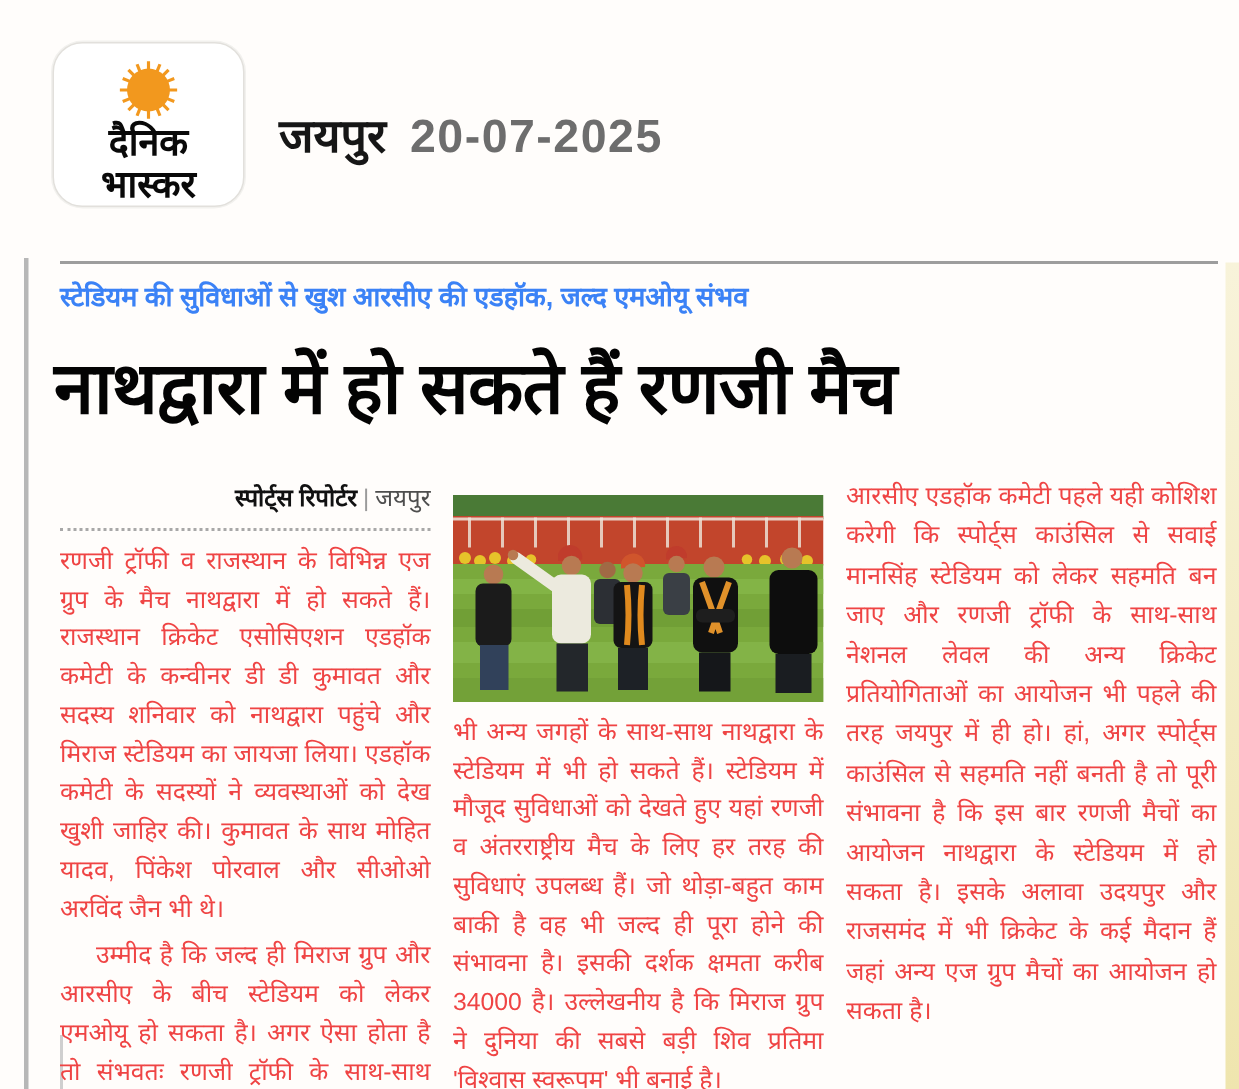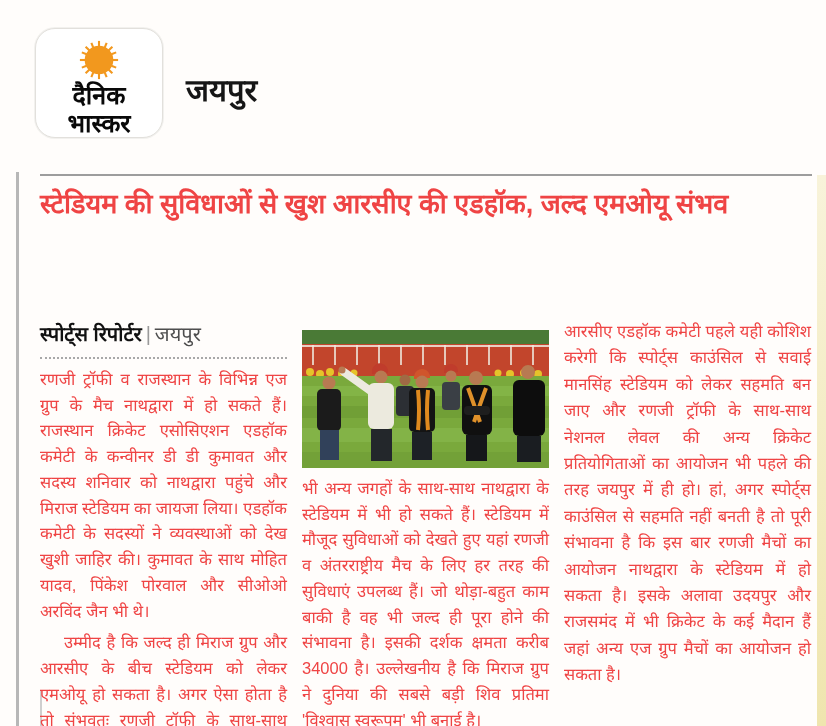--- a/index.html
+++ b/index.html
@@ -31,35 +31,35 @@
   .v-rule-2{position:absolute;left:40px;top:690px;width:2px;height:36px;background:#cfcfcf;}
   .h-rule{position:absolute;left:40px;top:174px;width:772px;height:2px;background:#9d9d9d;}
   .edge-strip{
     position:absolute;right:0;top:175px;width:9px;height:551px;
     background:linear-gradient(#f8f3da,#efe5ae);
   }
 
   
   .kicker{
     position:absolute;left:40px;top:188px;width:772px;
-    font-size:27px;font-weight:600;color:#ef4444;line-height:1.2;
+    font-size:18px;font-weight:600;color:#3b82f6;line-height:1.2;
     white-space:nowrap;
   }
   .headline{
     position:absolute;left:36px;top:234px;width:782px;
     font-size:48px;font-weight:800;color:#030303;line-height:1.1;
     white-space:nowrap;letter-spacing:-0.5px;
   }
   .columns{
     position:absolute;left:40px;top:318px;width:772px;
     display:flex;gap:15px;
   }
   .col{width:247px;flex:0 0 247px;}
   .byline{
-    text-align:left;font-size:20px;margin-top:2px;color:#111;
+    text-align:right;font-size:16px;margin-top:2px;color:#111;
   }
   .byline b{font-weight:700;}
   .byline .sep{color:#9a9a9a;font-weight:300;padding:0 4px;}
   .byline .bcity{color:#4e4e4e;font-weight:400;}
   .dotted-rule{border:0;border-top:2px dotted #a8a8a8;margin:10px 0 8px 0;}
   .body-text{
     font-size:16.5px;line-height:1.56;text-align:justify;color:#ef4444;
     margin:0 0 6px 0;
   }
   .indent{text-indent:24px;}
@@ -99,28 +99,30 @@
             <line x1="9" y1="28" x2="4" y2="30"></line>
         </g>
       </g>
     </svg>
     <div class="masthead-title">दैनिक</div>
     <div class="masthead-title">भास्कर</div>
   </div>
 
   <div class="city-date">
     <span class="city">जयपुर</span>
+    <span class="date">20-07-2025</span>
   </div>
 
   <div class="v-rule"></div>
   <div class="v-rule-2"></div>
   <div class="h-rule"></div>
   <div class="edge-strip"></div>
 
   <div class="kicker">स्टेडियम की सुविधाओं से खुश आरसीए की एडहॉक, जल्द एमओयू संभव</div>
+  <div class="headline">नाथद्वारा में हो सकते हैं रणजी मैच</div>
 
   <div class="columns">
 
     <div class="col col-left">
       <div class="byline">
         <b>स्पोर्ट्स रिपोर्टर</b><span class="sep">|</span><span class="bcity">जयपुर</span>
       </div>
       <hr class="dotted-rule">
       <p class="body-text">रणजी ट्रॉफी व राजस्थान के विभिन्न एज ग्रुप के मैच नाथद्वारा में हो सकते हैं। राजस्थान क्रिकेट एसोसिएशन एडहॉक कमेटी के कन्वीनर डी डी कुमावत और सदस्य शनिवार को नाथद्वारा पहुंचे और मिराज स्टेडियम का जायजा लिया। एडहॉक कमेटी के सदस्यों ने व्यवस्थाओं को देख खुशी जाहिर की। कुमावत के साथ मोहित यादव, पिंकेश पोरवाल और सीओओ अरविंद जैन भी थे।</p>
       <p class="body-text indent">उम्मीद है कि जल्द ही मिराज ग्रुप और आरसीए के बीच स्टेडियम को लेकर एमओयू हो सकता है। अगर ऐसा होता है तो संभवतः रणजी ट्रॉफी के साथ-साथ राजस्थान की घरेलू क्रिकेट के मैच</p>

